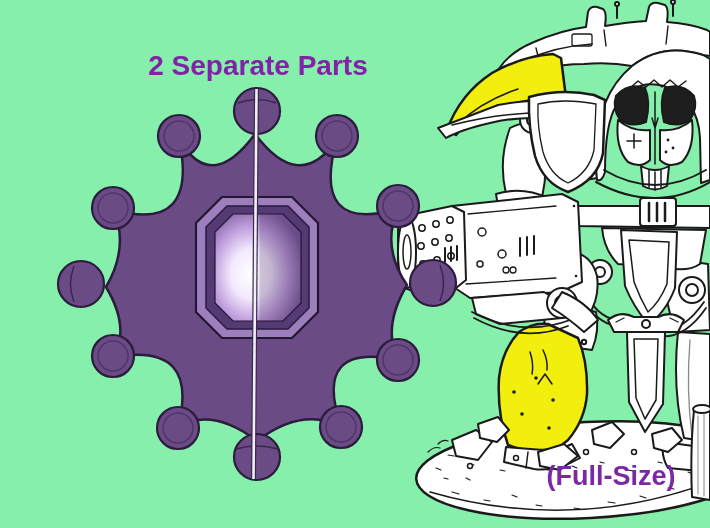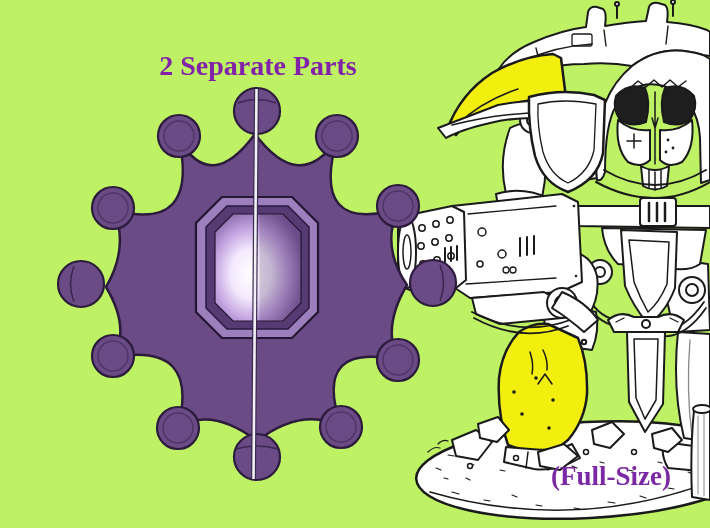--- a/index.html
+++ b/index.html
@@ -1,18 +1,18 @@
 <!DOCTYPE html>
 <html><head>
 <meta charset="utf-8">
 <style>
   html,body{margin:0;padding:0;background:#ffffff;}
   .stage{
-    position:relative;width:710px;height:528px;background:#bef264;
-    overflow:hidden;font-family:Liberation Serif, serif;
+    position:relative;width:710px;height:528px;background:#86efac;
+    overflow:hidden;font-family:Liberation Sans, sans-serif;
   }
   .stage svg{position:absolute;left:0;top:0;}
   #knight-svg{z-index:1;}
   #cross-svg{z-index:2;}
   .caption{
     position:absolute;z-index:3;font-weight:bold;text-align:center;
     letter-spacing:0px;white-space:nowrap;
   }
   #title-label{left:28px;top:50px;width:460px;font-size:28px;color:#8222a8;}
   #fullsize-label{left:466px;top:461px;width:290px;font-size:27px;color:#7b28a4;}

